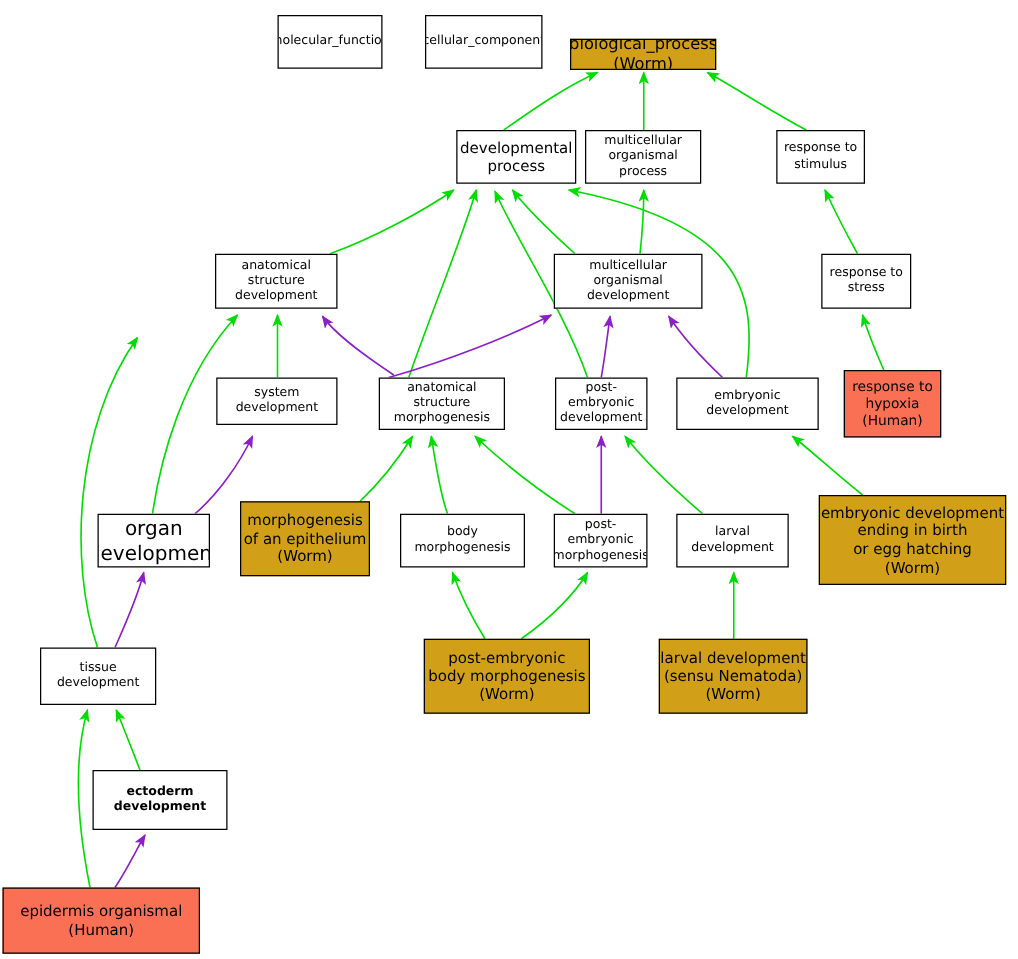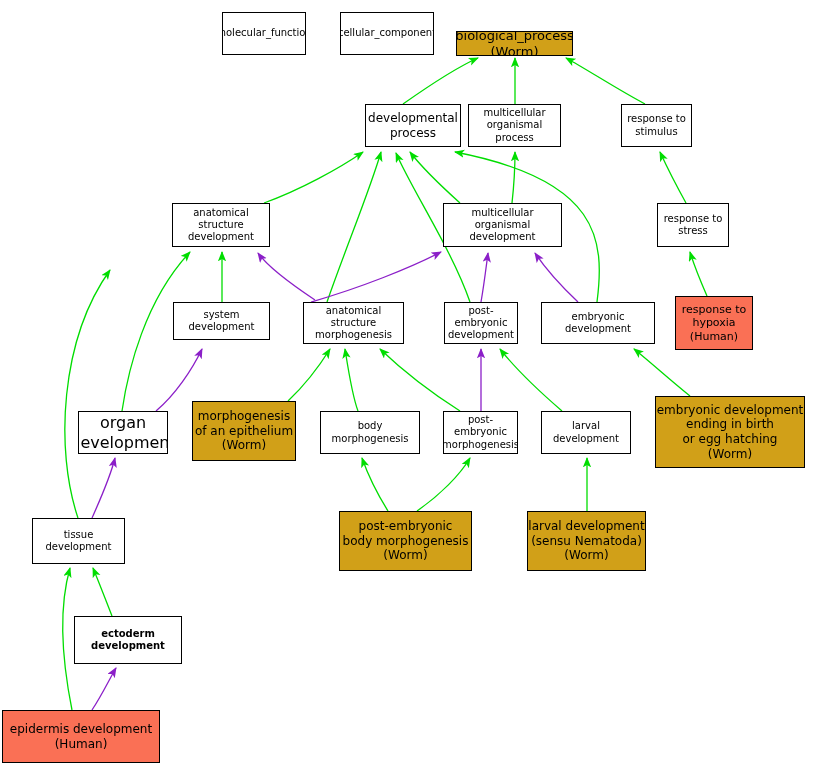--- a/index.html
+++ b/index.html
@@ -130,16 +130,16 @@
 or egg hatching
 (Worm)</div>
       <div class="node fill-white" style="left: 32px; top: 518px; width: 93px; height: 46px; font-size: 10px;">tissue development</div>
       <div class="node fill-orange" style="left: 339px; top: 511px; width: 133px; height: 60px; font-size: 12px;">post-embryonic
 body morphogenesis
 (Worm)</div>
       <div class="node fill-orange" style="left: 527px; top: 511px; width: 119px; height: 60px; font-size: 12px;">larval development
 (sensu Nematoda)
 (Worm)</div>
       <div class="node fill-white" style="left: 74px; top: 616px; width: 108px; height: 48px; font-size: 10px; font-weight: bold;">ectoderm development</div>
-      <div class="node fill-salmon" style="left: 2px; top: 710px; width: 158px; height: 53px; font-size: 12px;">epidermis development
+      <div class="node fill-salmon" style="left: 2px; top: 710px; width: 158px; height: 53px; font-size: 12px;">epidermis organismal
 (Human)</div>
     </div>
 </div>
 
 </body></html>

